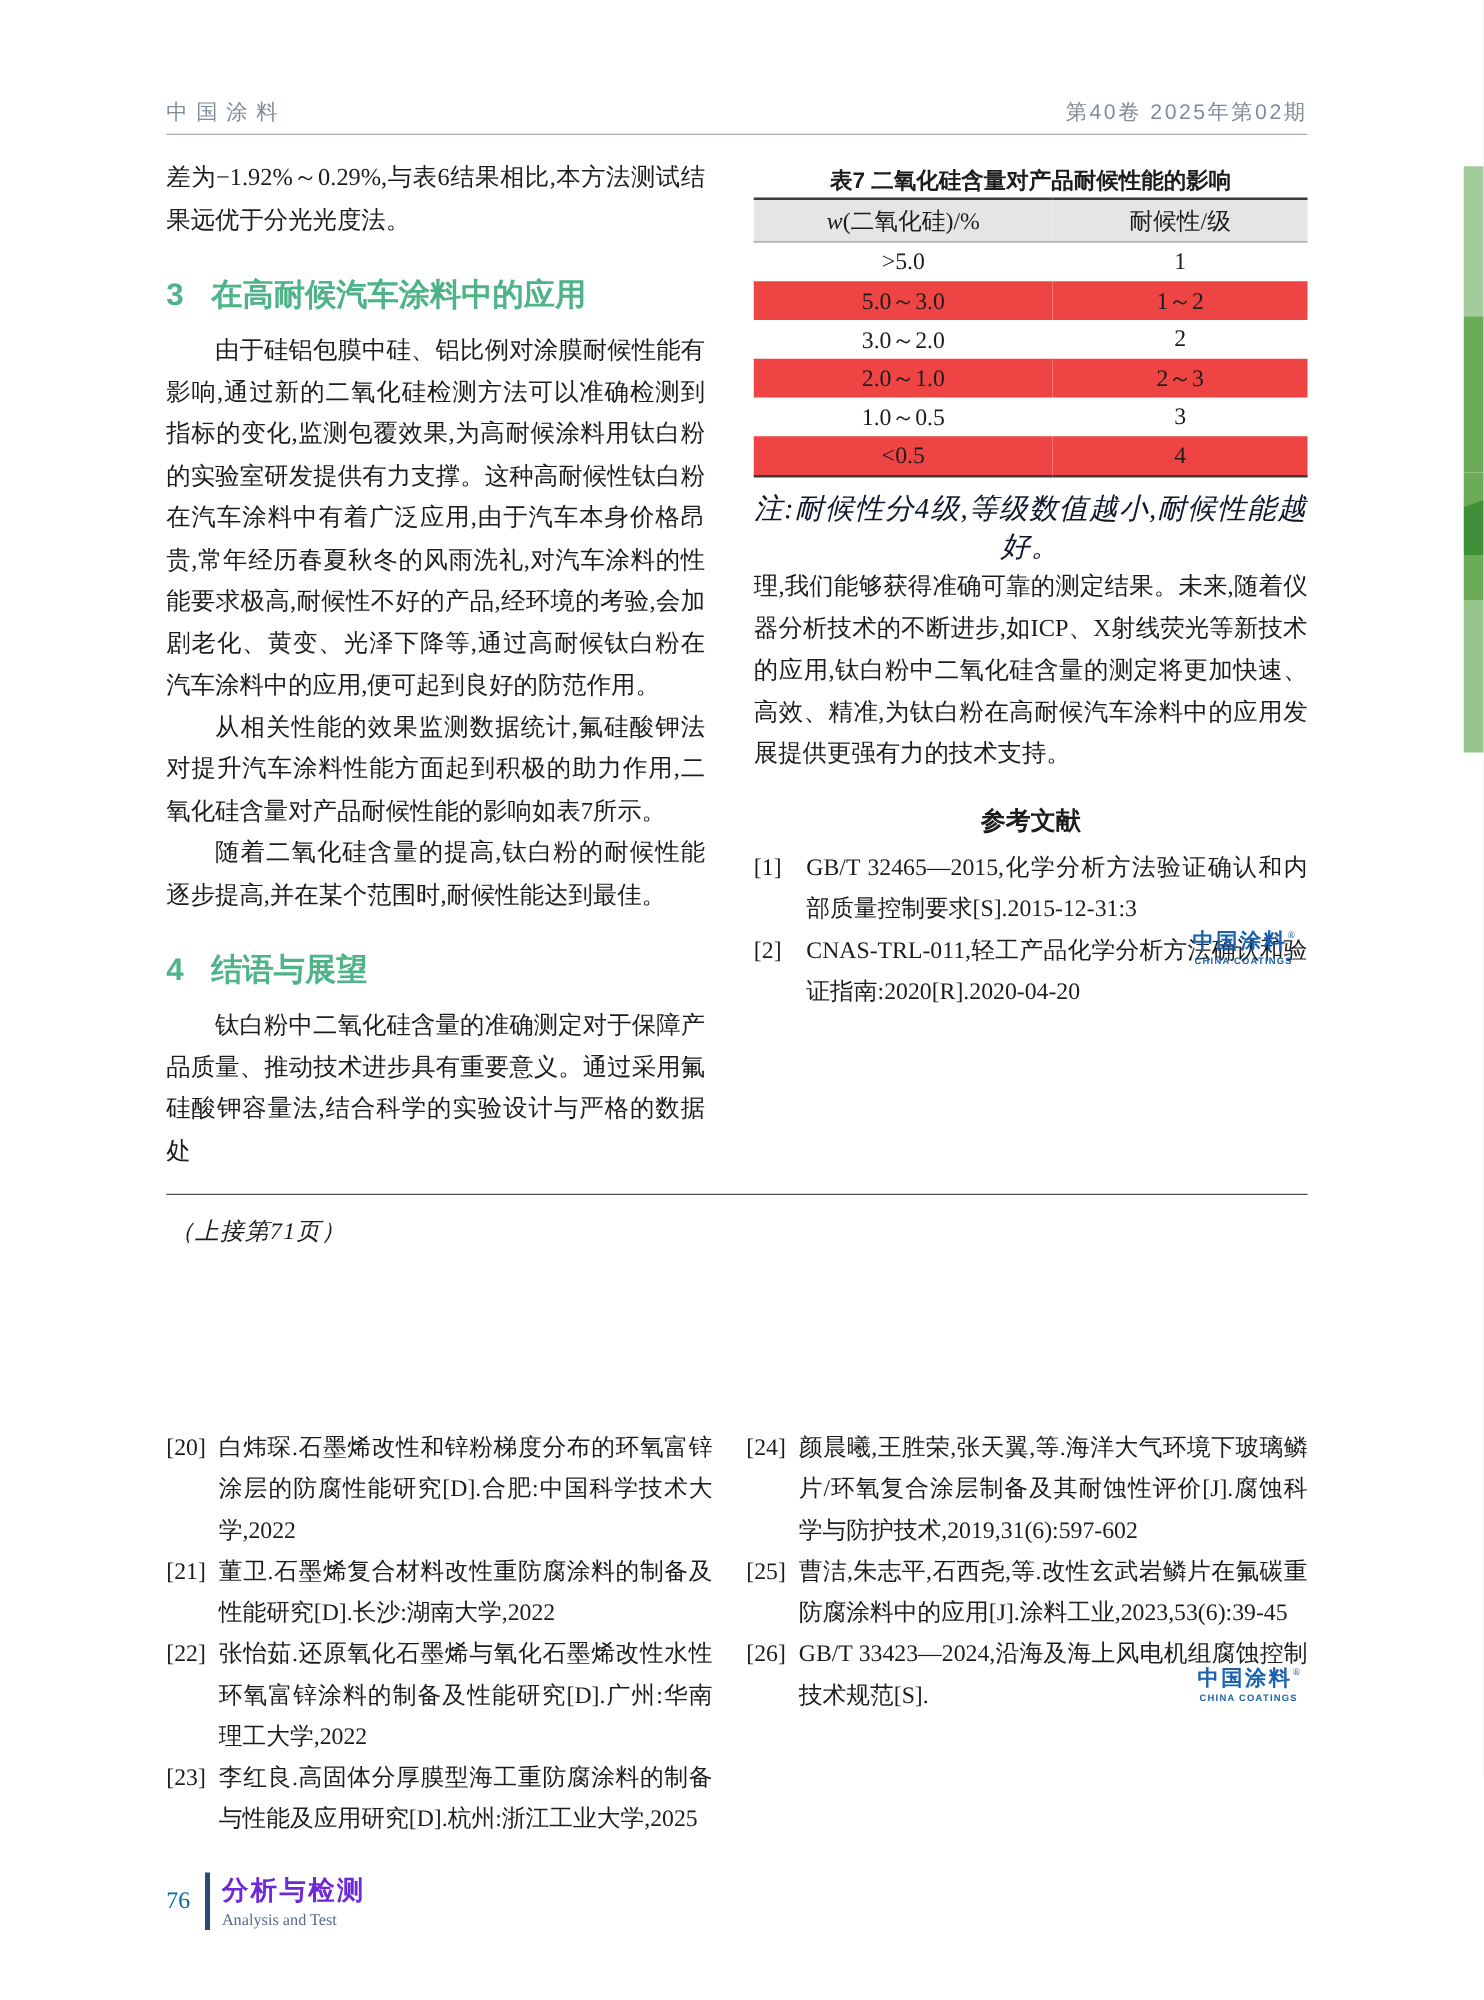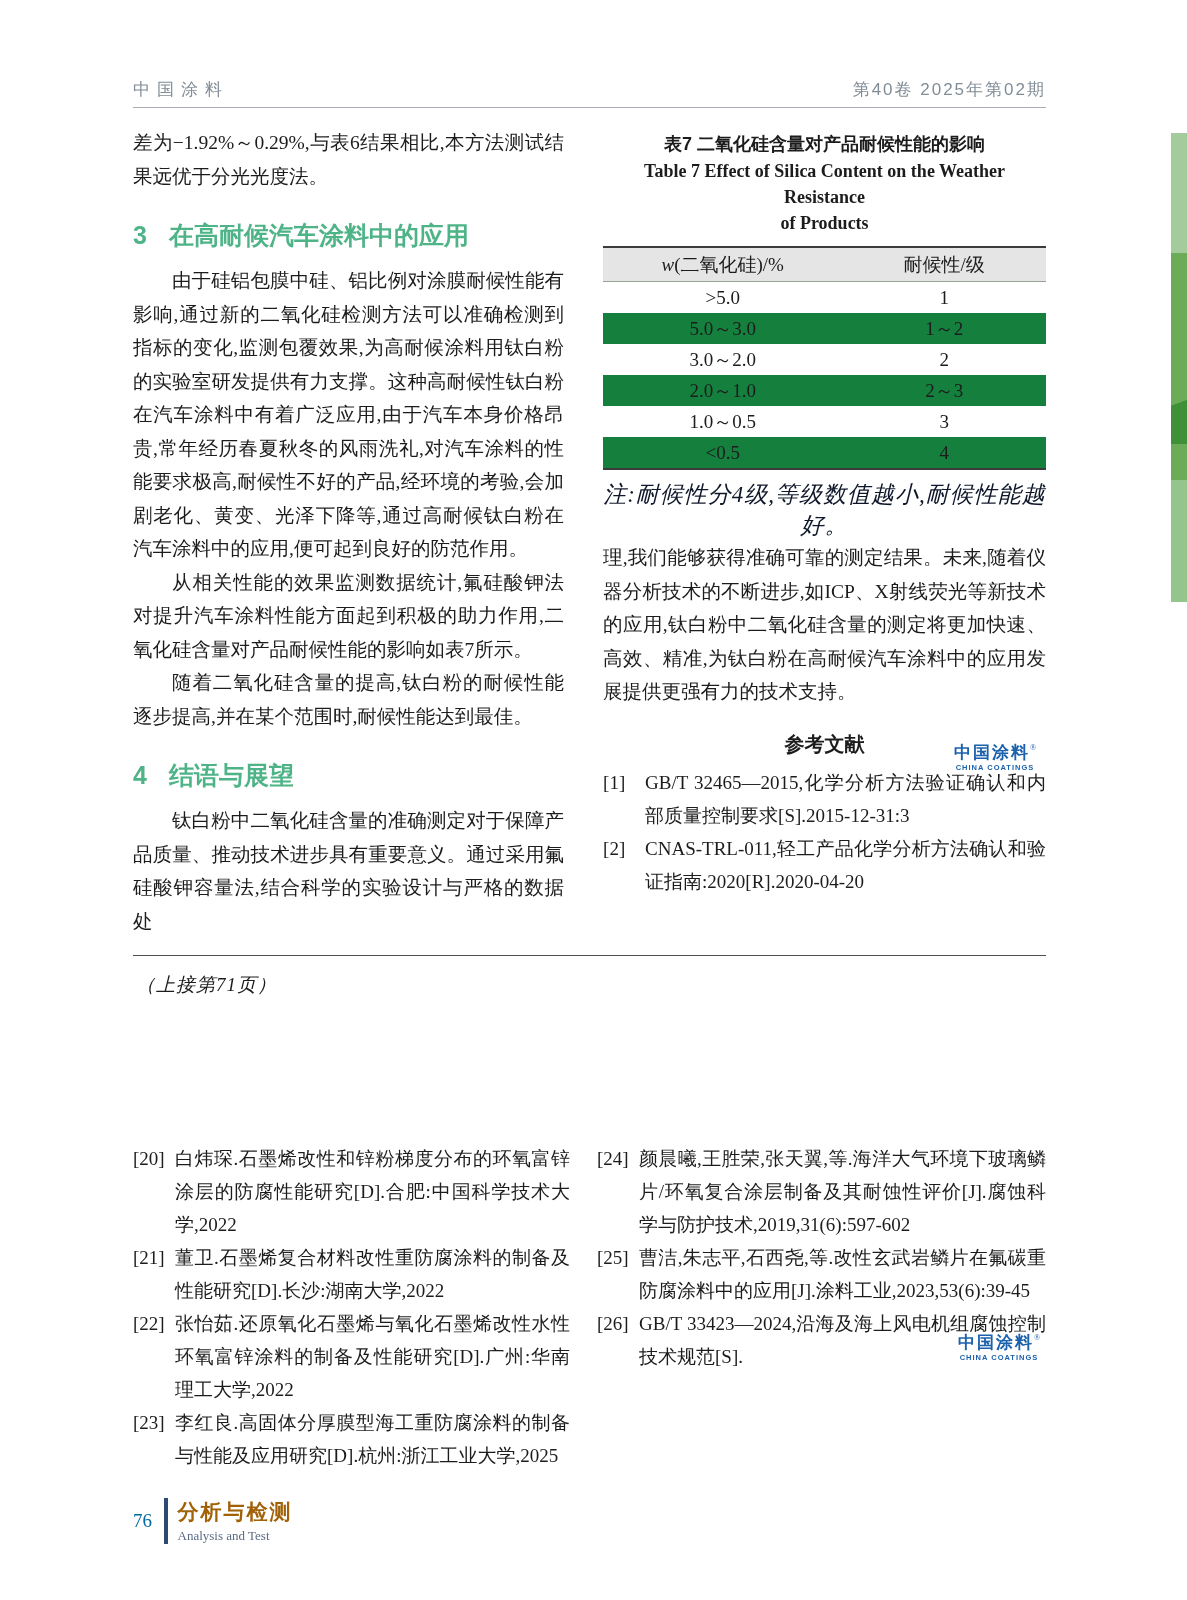--- a/index.html
+++ b/index.html
@@ -39,21 +39,21 @@
   .tbl-cap-zh{font-family:Liberation Sans, sans-serif;
     font-weight:bold;font-size:18px;text-align:center;margin:6px 0 2px 0;}
   .tbl-cap-en{font-weight:bold;font-size:18px;text-align:center;
     line-height:26px;margin:0 0 10px 0;}
   table.t7{width:100%;border-collapse:collapse;
     border-top:2.5px solid #3b3b3b;border-bottom:2.5px solid #3b3b3b;
     font-size:19px;}
   table.t7 th{background:#e5e5e5;font-weight:normal;height:31px;
     border-bottom:1px solid #96a497;}
   table.t7 td{height:29px;text-align:center;}
-  table.t7 tr.alt td{background:#15803d;}
+  table.t7 tr.alt td{background:#ef4444;}
   table.t7 .c1{width:54%;text-align:center;}
   .w-sym{font-style:italic;}
   .tbl-note{color:#0f172a;font-style:italic;font-size:23px;
     text-align:center;margin:9px 0 0 0;letter-spacing:1px;}
   .rcol-text{margin-top:30px;}
   
   .refs-head{font-family:"Liberation Sans","DejaVu Sans",sans-serif;
     font-weight:bold;font-size:20px;text-align:center;margin:22px 0 8px 0;}
   .ref{position:relative;padding-left:42px;font-size:19px;line-height:33px;
     text-align:justify;margin:0;}
@@ -77,21 +77,21 @@
     display:flex;gap:27px;}
   .bottom-refs .bcol-l{width:437px;}
   .bottom-refs .bcol-r{width:449px;position:relative;}
   .logo-bottom{right:6px;top:192px;}
   
   .footer{position:absolute;left:133px;top:1498px;display:flex;
     align-items:center;}
   .footer .pageno{font-size:19px;color:#0369a1;margin-right:12px;}
   .footer .vbar{width:3.5px;height:46px;background:#2c4a74;margin-right:10px;}
   .footer .sec-zh{font-family:"Liberation Sans","DejaVu Sans",sans-serif;
-    font-weight:bold;font-size:21px;color:#a16207;letter-spacing:2px;}
+    font-weight:bold;font-size:21px;color:#6d28d9;letter-spacing:2px;}
   .footer .sec-en{font-size:13px;color:#5a6b85;margin-top:2px;}
 </style>
 </head>
 <body>
 
 <div class="page">
 
   <div class="header">
     <span class="journal">中国涂料</span>
     <span class="issue">第40卷   2025年第02期</span>
@@ -121,24 +121,20 @@
 
       <div class="sec-head">
         <span>4</span>
         <span>结语与展望</span>
       </div>
       <p class="body indent">钛白粉中二氧化硅含量的准确测定对于保障产品质量、推动技术进步具有重要意义。通过采用氟硅酸钾容量法,结合科学的实验设计与严格的数据处</p>
     </div>
 
     <div class="col-right">
       <p class="tbl-cap-zh">表7   二氧化硅含量对产品耐候性能的影响</p>
-      <p class="tbl-cap-en">
-        <span>Table 7   Effect of Silica Content on the Weather Resistance</span><br>
-        <span>of Products</span>
-      </p>
 
       <table class="t7">
         <thead>
           <tr>
             <th class="c1"><span class="w-sym">w</span><span>(二氧化硅)/%</span></th>
             <th>耐候性/级</th>
           </tr>
         </thead>
         <tbody>
           <tr>

